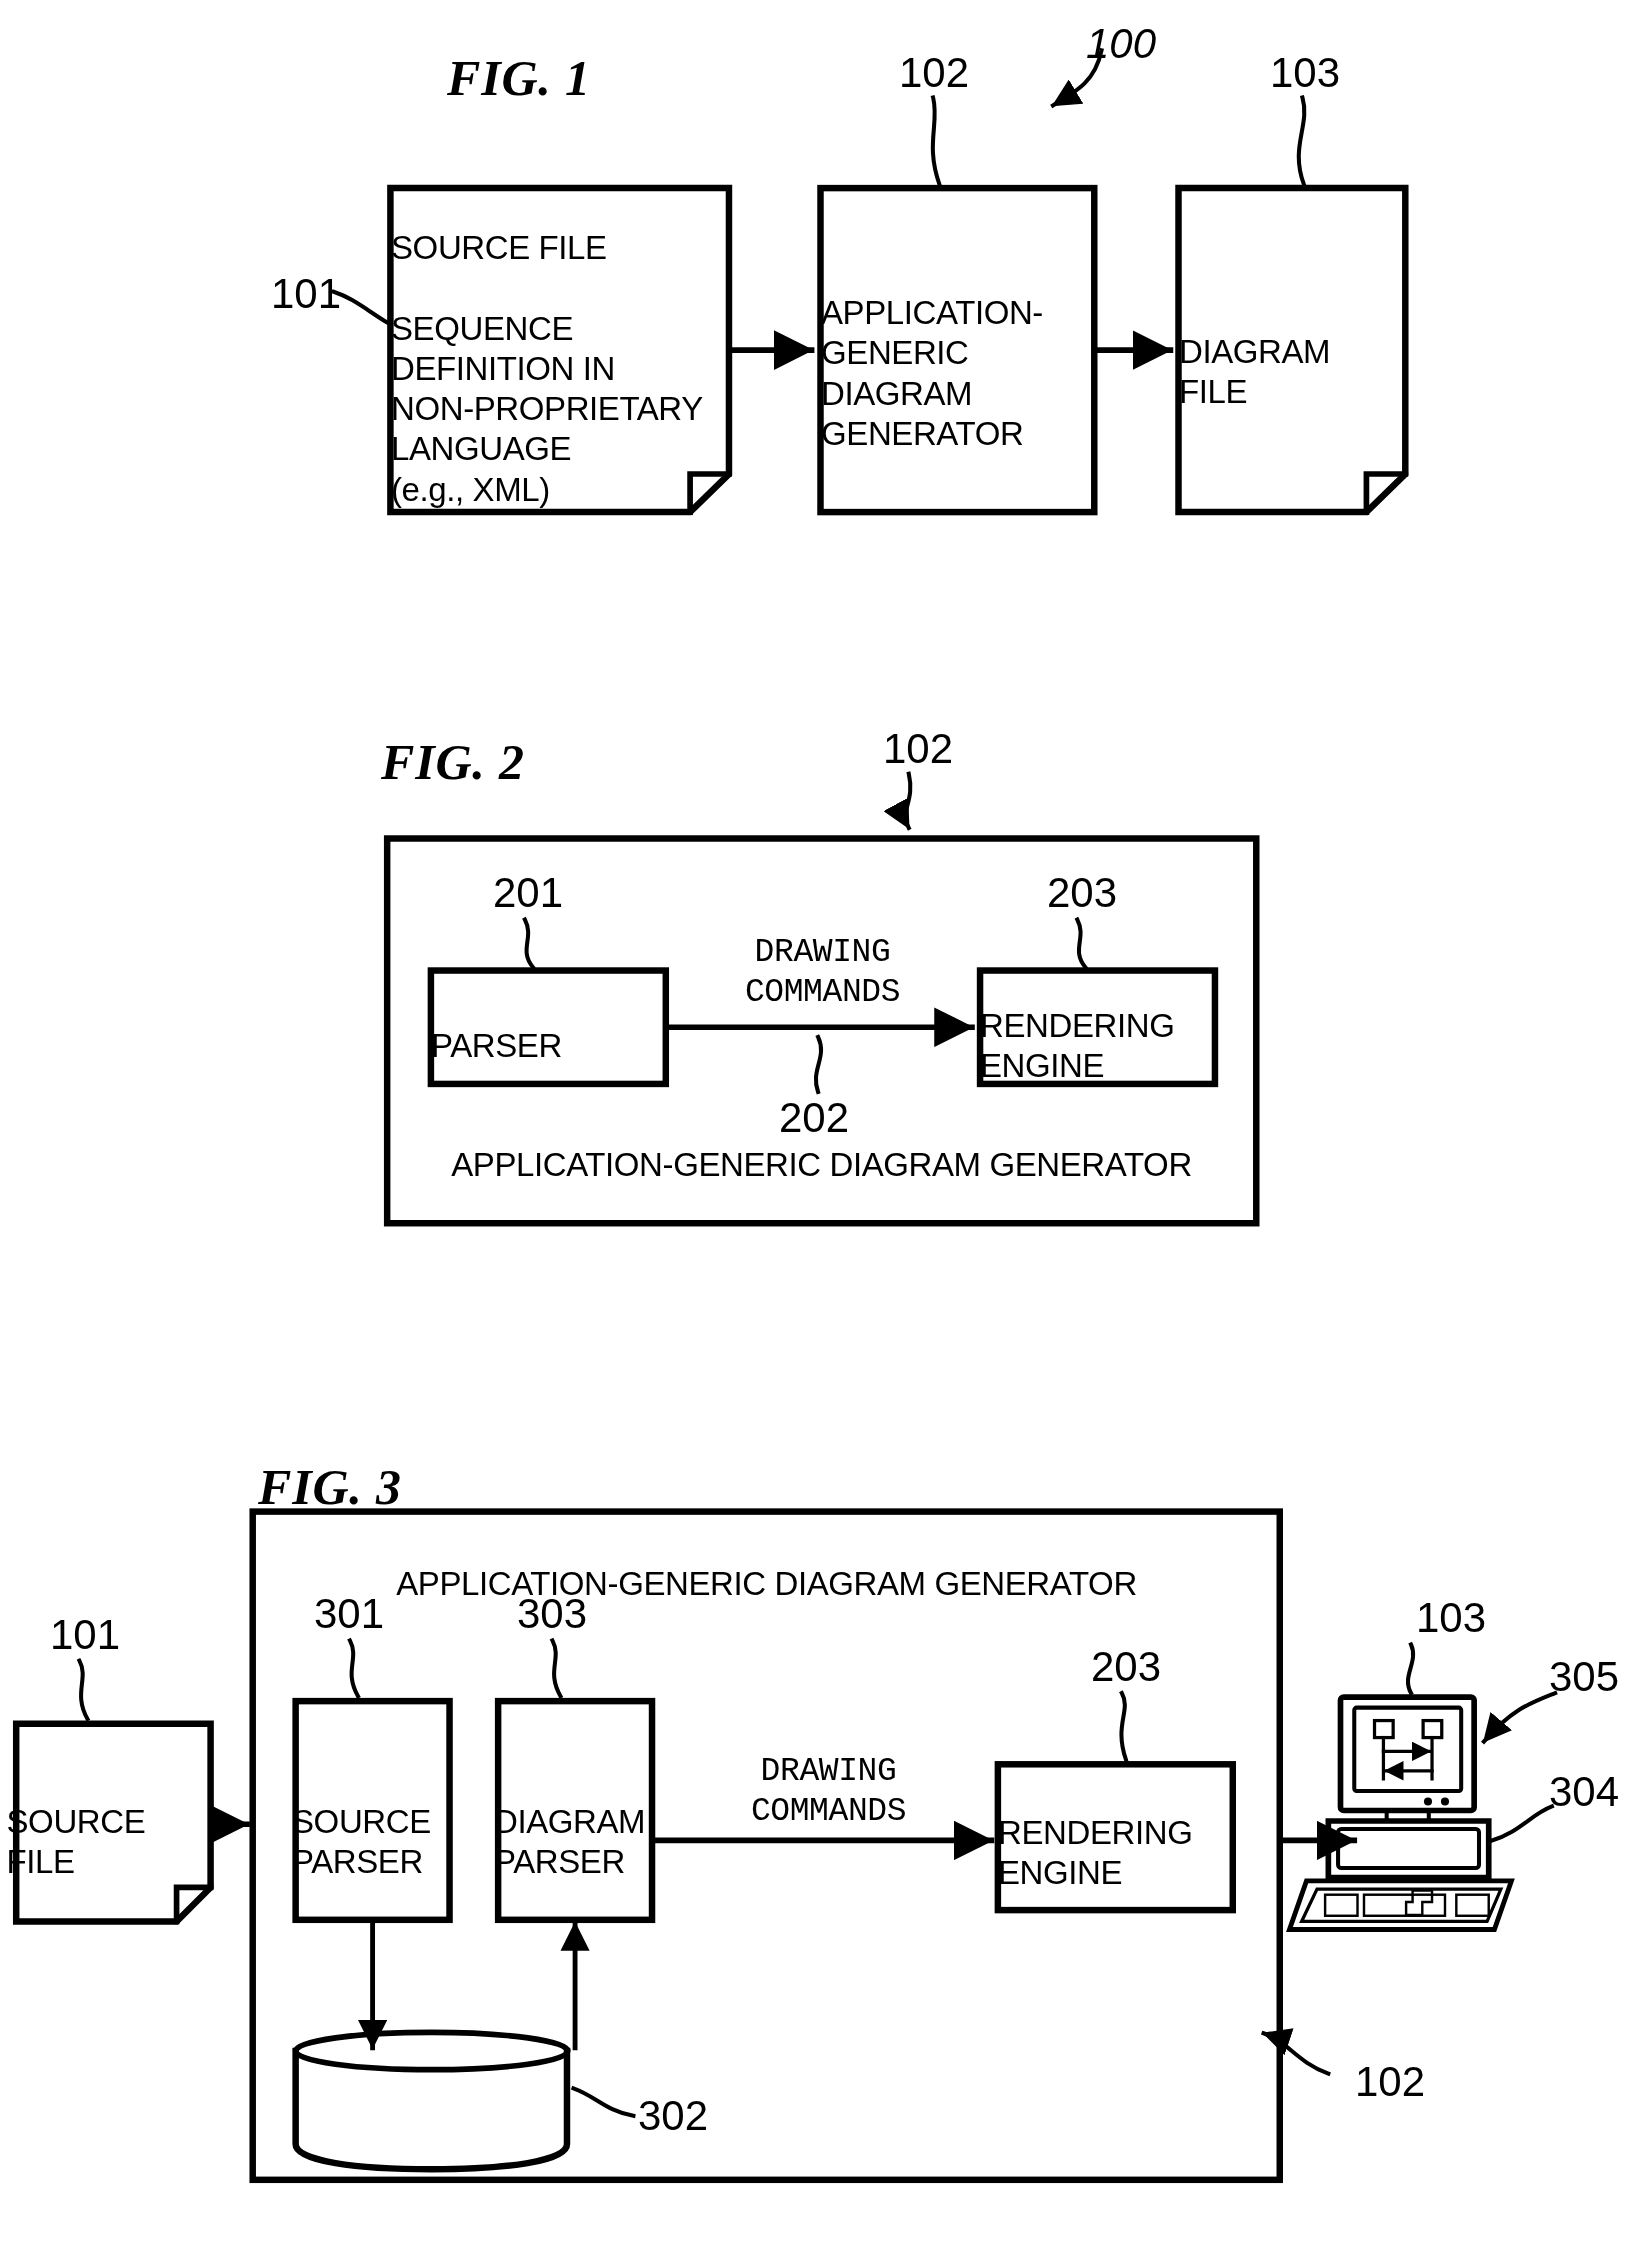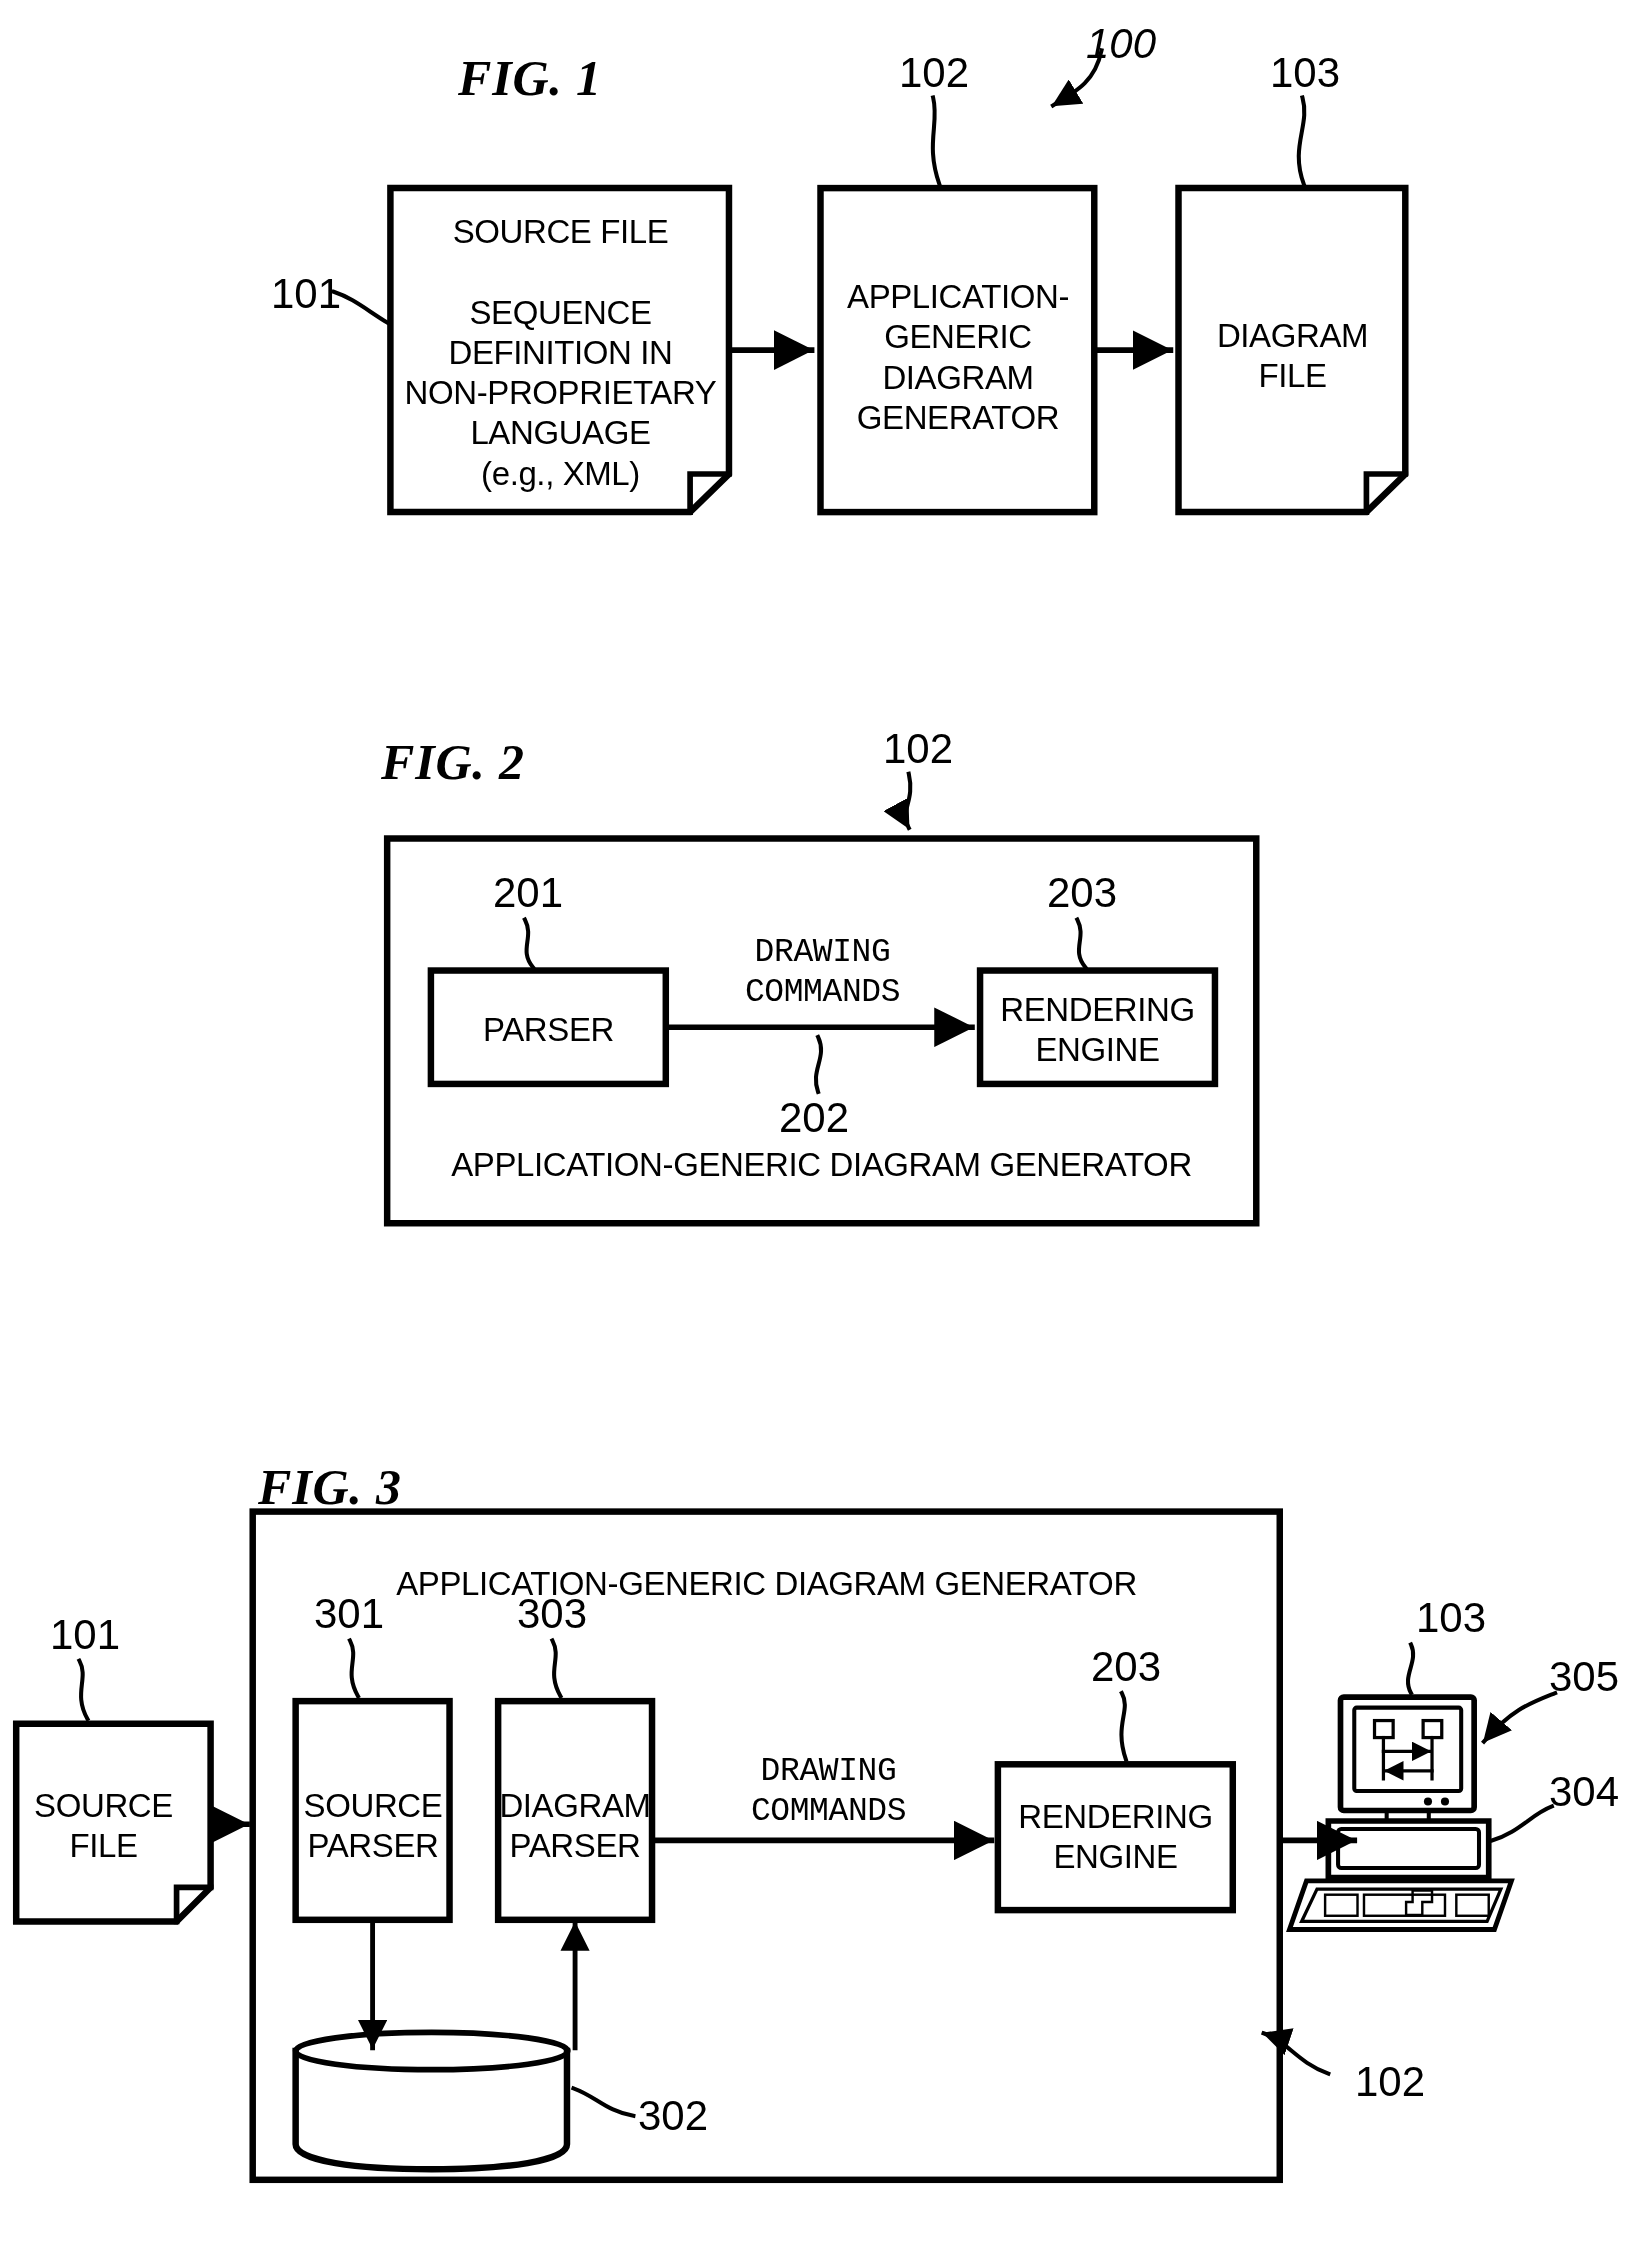--- a/index.html
+++ b/index.html
@@ -39,26 +39,26 @@
   }
   .refnum {
     position: absolute;
     font-family: "Liberation Sans", sans-serif;
     font-size: 42px;
     white-space: nowrap;
     letter-spacing: 0px;
   }
   .boxtext {
     position: absolute;
-    text-align: center;
     font-family: "Liberation Sans", sans-serif;
     font-size: 33px;
     line-height: 1.22;
     white-space: pre-line;
     letter-spacing: -0.4px;
+    margin-top: 16px;
   }
   .flowlabel {
     position: absolute;
     text-align: center;
     font-family: Liberation Mono, monospace;
     font-size: 33px;
     line-height: 1.22;
     white-space: pre-line;
     letter-spacing: -0.4px;
   }
@@ -189,21 +189,21 @@
 
       <path d="M 1742 2030 C 1752 2052, 1730 2068, 1742 2090" stroke-width="5"></path>
 
       <path d="M 1920 2090 C 1890 2102, 1866 2110, 1832 2150" stroke-width="5" marker-end="url(#arrow)"></path>
 
       <path d="M 1916 2230 C 1890 2240, 1876 2262, 1842 2272" stroke-width="5"></path>
 
     </g>
   </svg>
 
-  <div class="figlabel" style="left:447px; top:49px;margin-left:11px;">FIG. 1</div>
+  <div class="figlabel" style="left:447px; top:49px;">FIG. 1</div>
 
   <div class="refnum" style="left:1086px; top:20px;font-style:italic;">100</div>
 
   <div class="refnum" style="left:271px; top:270px;">101</div>
 
   <div class="refnum" style="left:899px; top:49px;">102</div>
 
   <div class="refnum" style="left:1270px; top:49px;">103</div>
 
   <div class="boxtext" style="left:391px; top:212px; width:339px;">SOURCE FILE

